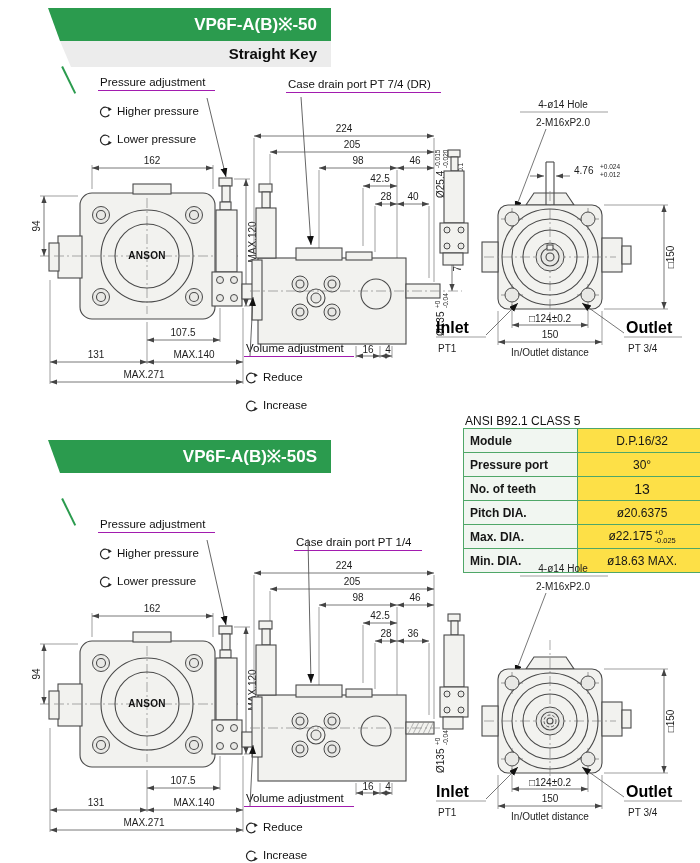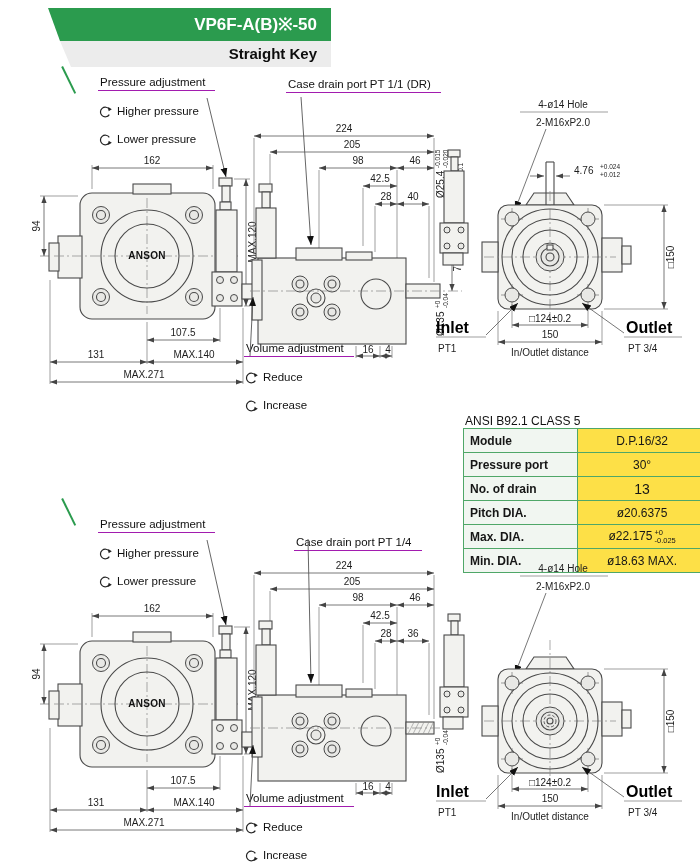--- a/index.html
+++ b/index.html
@@ -66,21 +66,21 @@
   <div class="row">
     <svg width="14" height="14" viewBox="0 0 14 14">
         <path d="M11.3,4.4 A4.8,4.8 0 1 0 11.3,9.6" fill="none" stroke="#222" stroke-width="1.2"></path>
         <polygon points="10.2,12.1 13.8,9.8 10.6,7.7" fill="#222"></polygon>
       </svg>
     <span>Lower pressure</span>
   </div>
 </div>
 
 <div class="callout" style="left:286px;top:78px">
-  <div class="t">Case drain port PT 1/1 (DR)</div>
+  <div class="t">Case drain port PT 7/4 (DR)</div>
 </div>
 
 <div class="callout" style="left:244px;top:342px">
   <div class="t">Volume adjustment</div>
   <div class="row">
     <svg width="14" height="14" viewBox="0 0 14 14">
         <path d="M11.3,4.4 A4.8,4.8 0 1 0 11.3,9.6" fill="none" stroke="#222" stroke-width="1.2"></path>
         <polygon points="10.2,1.9 13.8,4.2 10.6,6.3" fill="#222"></polygon>
       </svg>
     <span>Reduce</span>
@@ -344,21 +344,21 @@
     <tbody>
         <tr>
           <th>Module</th>
           <td>D.P.16/32</td>
         </tr>
     <tr>
           <th>Pressure port</th>
           <td>30°</td>
         </tr>
     <tr>
-          <th>No. of drain</th>
+          <th>No. of teeth</th>
           <td class="teeth">13</td>
         </tr>
     <tr>
           <th>Pitch DIA.</th>
           <td>ø20.6375</td>
         </tr>
     <tr>
           <th>Max. DIA.</th>
       <td><span>ø22.175</span><span class="tolwrap">
               <span>+0</span>
@@ -367,20 +367,21 @@
         </tr>
     <tr>
           <th>Min. DIA.</th>
           <td>ø18.63 MAX.</td>
         </tr>
   </tbody>
     </table>
 </div>
 
 <div class="abs" style="left:35px;top:440px;width:296px">
+  <div class="bn-green">VP6F-A(B)※-50S</div>
   <div class="bn-tail"></div>
 </div>
 
 <div class="callout" style="left:98px;top:518px">
   <div class="t">Pressure adjustment</div>
   <div class="row">
     <svg width="14" height="14" viewBox="0 0 14 14">
         <path d="M11.3,4.4 A4.8,4.8 0 1 0 11.3,9.6" fill="none" stroke="#222" stroke-width="1.2"></path>
         <polygon points="10.2,1.9 13.8,4.2 10.6,6.3" fill="#222"></polygon>
       </svg>

